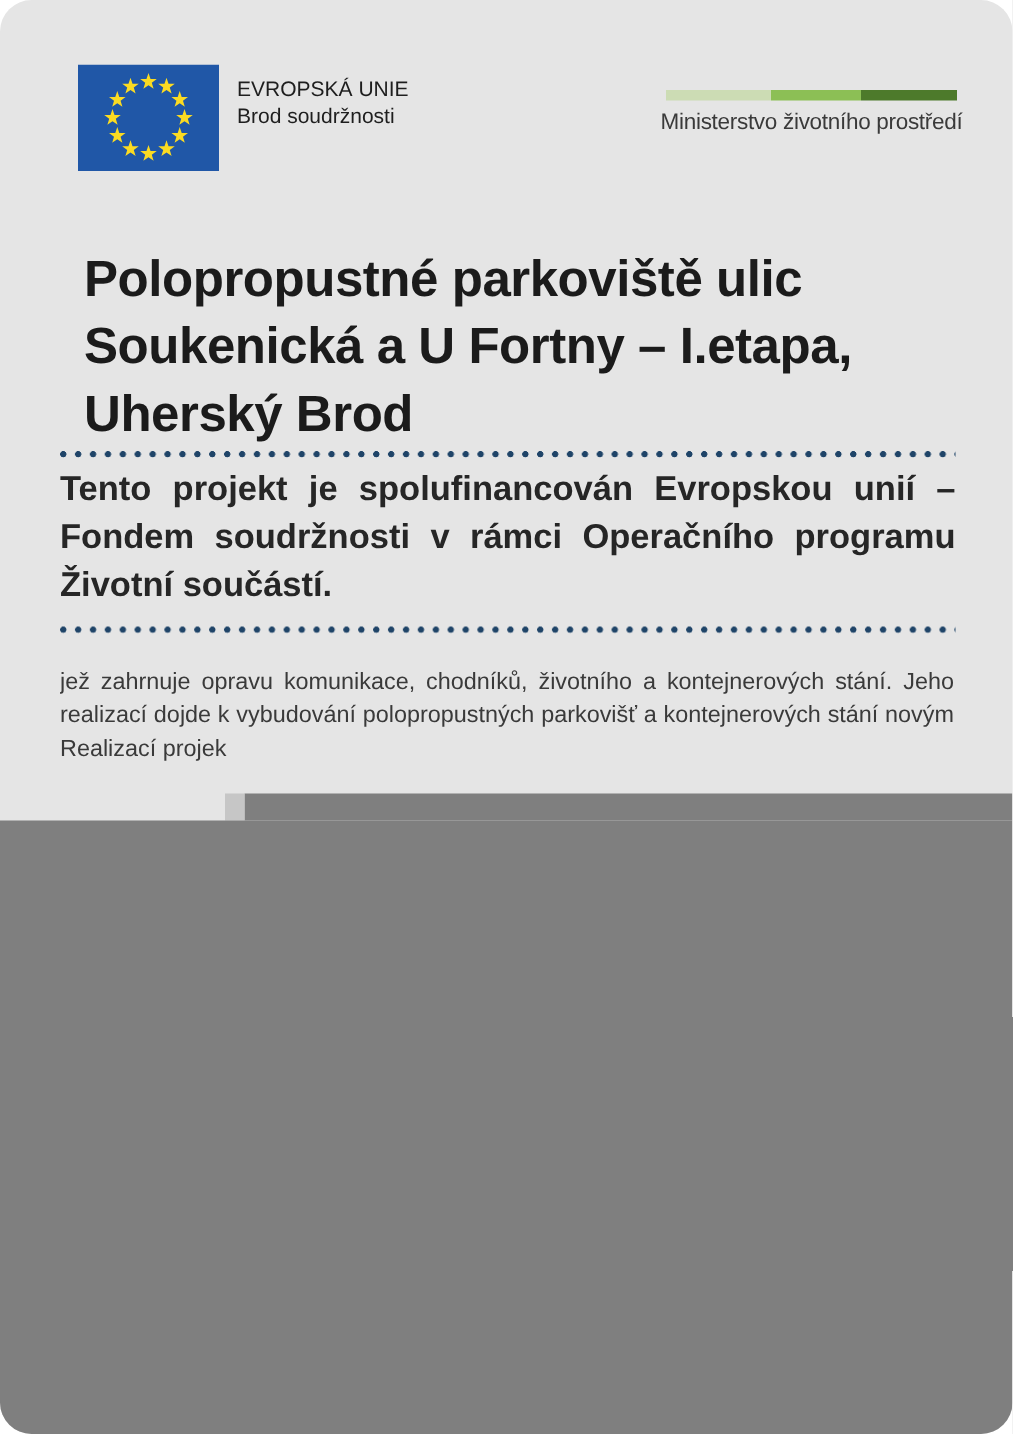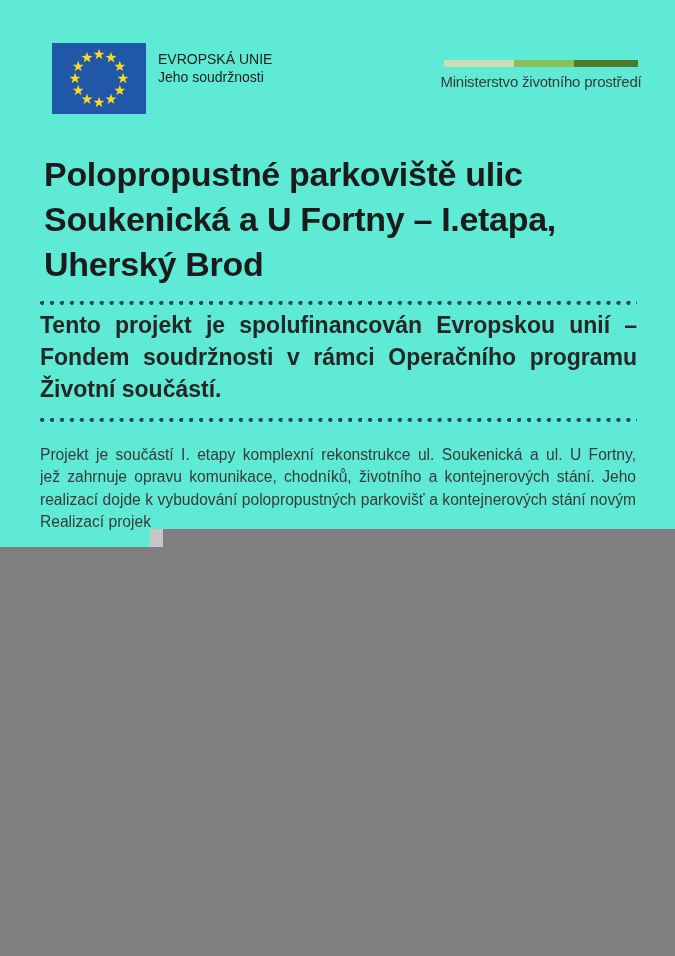--- a/index.html
+++ b/index.html
@@ -1,21 +1,22 @@
 <!DOCTYPE html>
 <html><head>
 <meta charset="utf-8">
 <style>
   html,body{margin:0;padding:0;}
   .page{
     position:relative;
     width:675px;height:956px;
-    background:#5eead4;
+    background:#e5e5e5;
     overflow:hidden;
     font-family:"Liberation Sans", sans-serif;
+    border-radius:21px;
   }
 
   
   .eu-flag{
     position:absolute;left:52px;top:43px;
     width:94px;height:71px;display:block;
   }
   .eu-text{
     position:absolute;left:158px;top:51px;
     font-size:14px;line-height:17.5px;color:#1e1e1e;
@@ -93,48 +94,47 @@
       <use href="#star" transform="translate(35,56.3)"></use>
       <use href="#star" transform="translate(26.2,47.5)"></use>
       <use href="#star" transform="translate(23,35.5)"></use>
       <use href="#star" transform="translate(26.2,23.5)"></use>
       <use href="#star" transform="translate(35,14.7)"></use>
     </g>
   </svg>
 
   <div class="eu-text">
     <div>EVROPSKÁ UNIE</div>
-    <div>Jeho soudržnosti</div>
+    <div>Brod soudržnosti</div>
   </div>
 
   <div class="min-logo-bar">
     <span class="min-seg-1" style="background: rgb(204, 220, 180);"></span>
     <span class="min-seg-2" style="background: rgb(140, 191, 85);"></span>
     <span class="min-seg-3" style="background: rgb(77, 122, 43);"></span>
   </div>
   <div class="min-label">Ministerstvo životního prostředí</div>
 
-  <h1 class="title" style="margin:4px;">
+  <h1 class="title" style="margin:16px;">
     <div>Polopropustné parkoviště ulic</div>
     <div>Soukenická a U Fortny – I.etapa,</div>
     <div>Uherský Brod</div>
   </h1>
 
   <div class="dotsep sep1"></div>
 
   <div class="subtitle">
     <div class="just">Tento projekt je spolufinancován Evropskou unií –</div>
     <div class="just">Fondem soudržnosti v rámci Operačního programu</div>
     <div>Životní součástí.</div>
   </div>
 
   <div class="dotsep sep2"></div>
 
   <div class="body-par">
-    <div class="just">Projekt je součástí I. etapy komplexní rekonstrukce ul. Soukenická a ul. U Fortny,</div>
     <div class="just">jež zahrnuje opravu komunikace, chodníků, životního a kontejnerových stání. Jeho</div>
     <div class="just">realizací dojde k vybudování polopropustných parkovišť a kontejnerových stání novým</div>
     <div class="plain">Realizací projek</div>
   </div>
 
   <div class="gray-step" style="background: rgb(127, 127, 127);"></div>
   <div class="gray-fragment" style="background: rgb(198, 198, 198);"></div>
   <div class="gray-main" style="background: rgb(127, 127, 127);"></div>
 
 </div>

